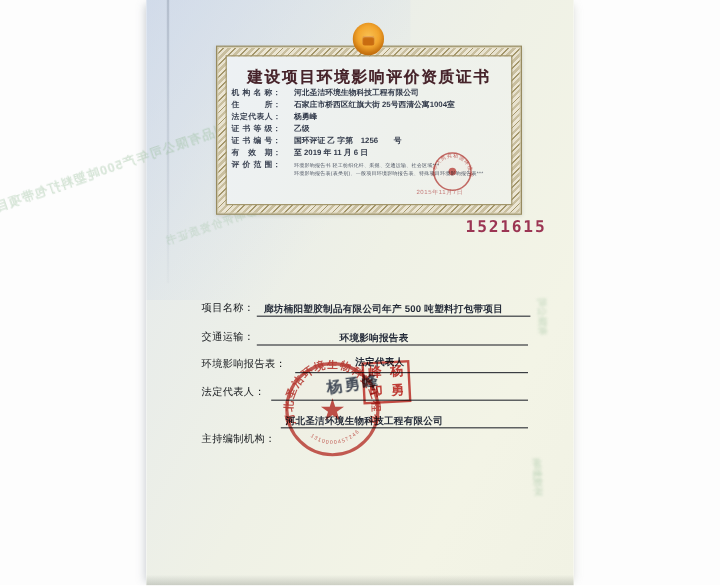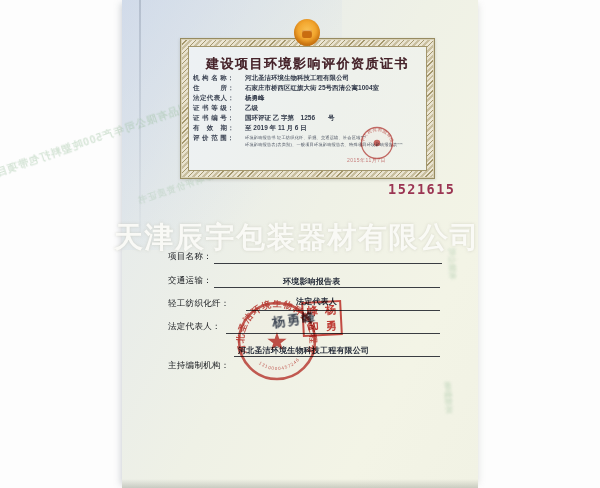--- a/index.html
+++ b/index.html
@@ -114,30 +114,30 @@
       <path id="issArc" d="M 6.5,26 A 14,14 0 1 1 33.5,26" fill="none"></path>
       <text fill="#c24a46" font-size="4.2" opacity=".85" letter-spacing="0.6">
         <textPath href="#issArc" startOffset="2">中华人民共和国环境保护部</textPath>
       </text>
     </svg>
     <div class="abs cert-seal-date">2015年11月7日</div>
   </div>
 
   <div class="abs serial">1521615</div>
 
-  <div class="abs watermark">天津辰宇包装器材有限公司</div>
 
   <div class="abs f-label" style="left:168px;top:251px;">项目名称：</div>
+  <div class="abs f-value" style="left:220px;top:252px;">廊坊楠阳塑胶制品有限公司年产 500 吨塑料打包带项目</div>
   <div class="abs f-line" style="left:214px;top:263px;width:228px;"></div>
 
   <div class="abs f-label" style="left:168px;top:275px;">交通运输：</div>
   <div class="abs f-value" style="left:283px;top:276px;">环境影响报告表</div>
   <div class="abs f-line" style="left:214px;top:287px;width:226px;"></div>
 
-  <div class="abs f-label" style="left:168px;top:298px;">轻工纺织化纤：</div>
+  <div class="abs f-label" style="left:168px;top:298px;">环境影响报告表：</div>
   <div class="abs f-value" style="left:296px;top:296px;">法定代表人</div>
   <div class="abs f-line" style="left:246px;top:310px;width:194px;"></div>
 
   <div class="abs f-label" style="left:168px;top:321px;">法定代表人：</div>
   <div class="abs f-line" style="left:226px;top:333px;width:214px;"></div>
 
   <div class="abs f-label" style="left:168px;top:344px;margin-top:16px;">主持编制机构：</div>
   <div class="abs f-value" style="left:238px;top:345px;">河北圣洁环境生物科技工程有限公司</div>
   <div class="abs f-line" style="left:234px;top:356px;width:206px;"></div>
 

